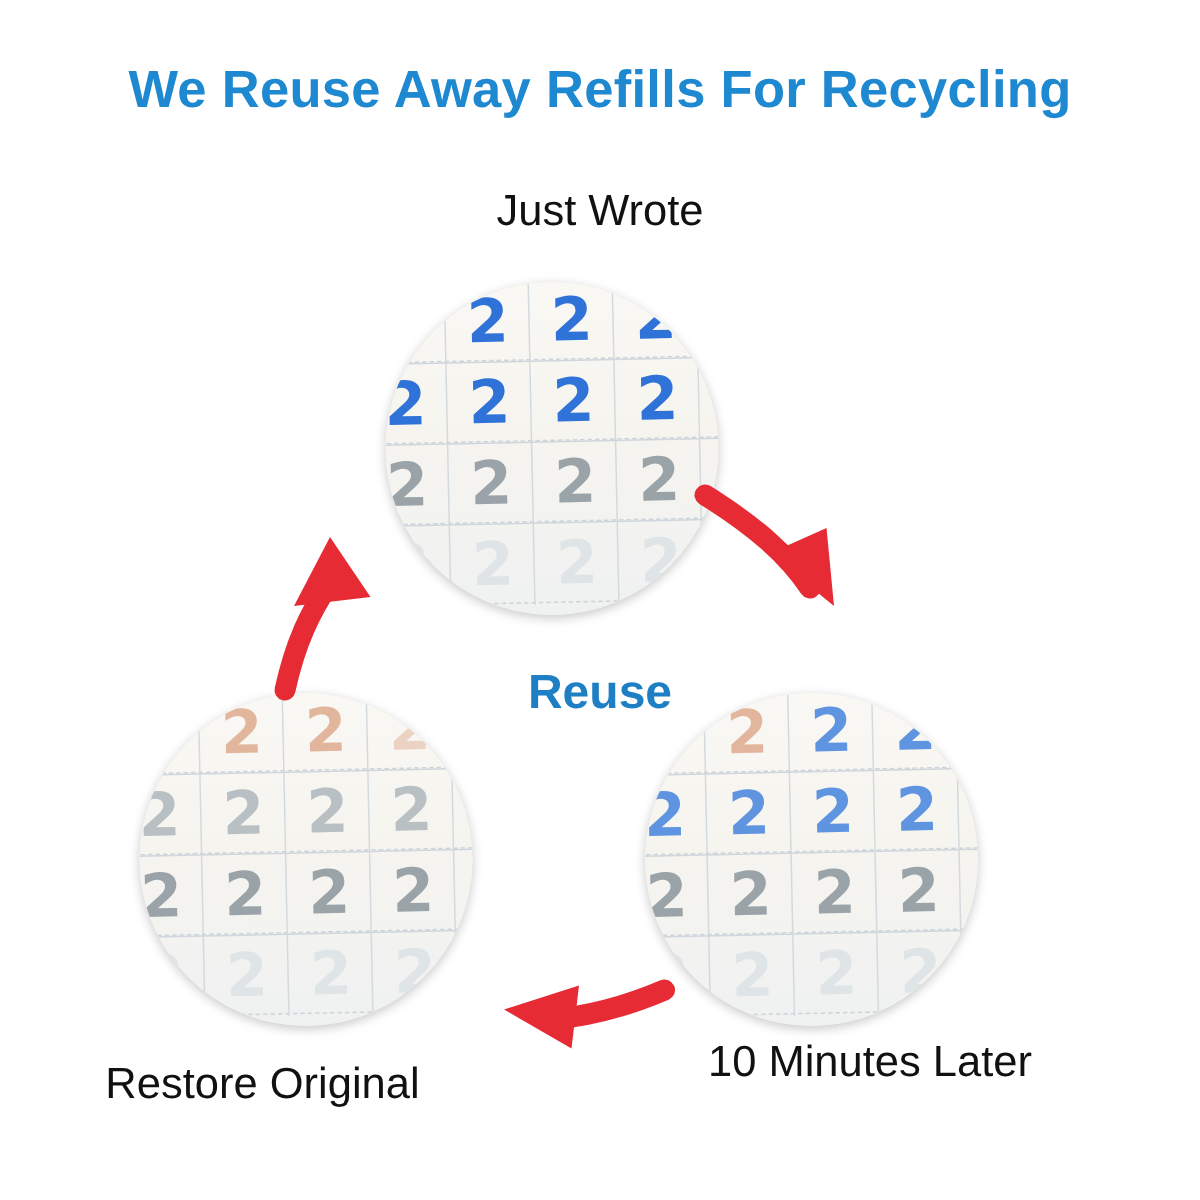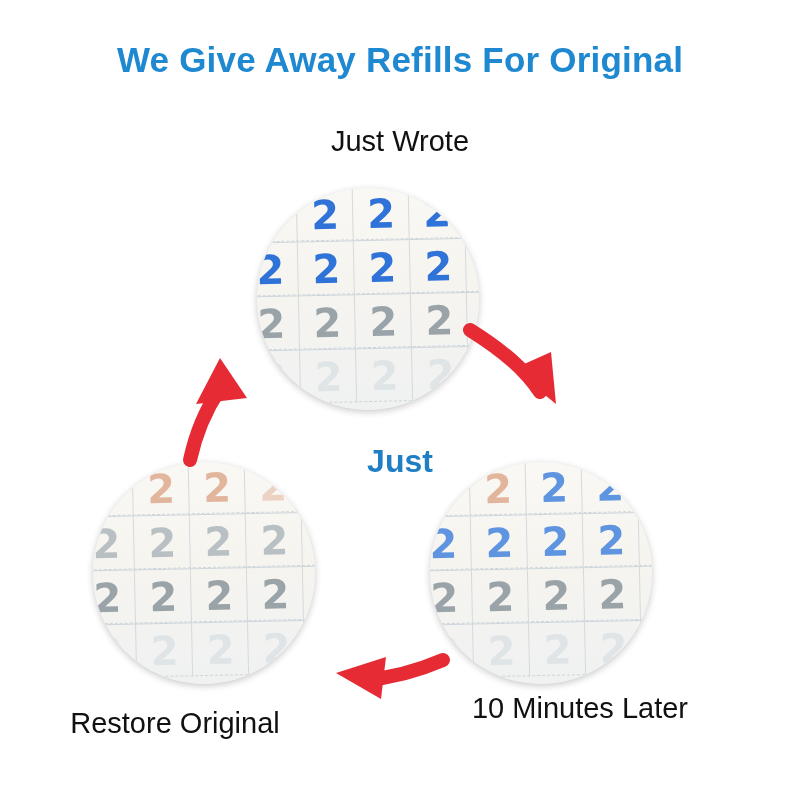--- a/index.html
+++ b/index.html
@@ -115,21 +115,21 @@
     left: 0; top: 0;
     width: 800px; height: 800px;
     pointer-events: none;
   }
 </style>
 </head>
 <body>
 
 <div id="stage">
 
-  <div class="headline">We Give Away Refills For Original</div>
+  <div class="headline">We Reuse Away Refills For Recycling</div>
 
   <div class="caption caption-top">Just Wrote</div>
 
   <div class="bubble bubble-top">
     <div class="sheet">
       <div class="grid-row" style="top:18px;">
         <div class="cellbox" style="left:0px;">
             <span class="glyph g-blue">2</span>
           </div>
         <div class="cellbox" style="left:56px;">
@@ -320,18 +320,18 @@
       <path d="M 443 660 C 415 672 390 678 365 680" stroke="#E62B35" stroke-width="14" fill="none" stroke-linecap="round"></path>
       <polygon points="386,657 336,673 381,699" fill="#E62B35"></polygon>
     </g>
 
     <g>
       <path d="M 190 460 C 197 428 207 408 219 390" stroke="#E62B35" stroke-width="14" fill="none" stroke-linecap="round"></path>
       <polygon points="196,404 220,358 247,398" fill="#E62B35"></polygon>
     </g>
   </svg>
 
-  <div class="center-label">Just</div>
+  <div class="center-label">Reuse</div>
 
   <div class="caption caption-bottom-left">Restore Original</div>
   <div class="caption caption-bottom-right">10 Minutes Later</div>
 
 </div>
 
 </body></html>

